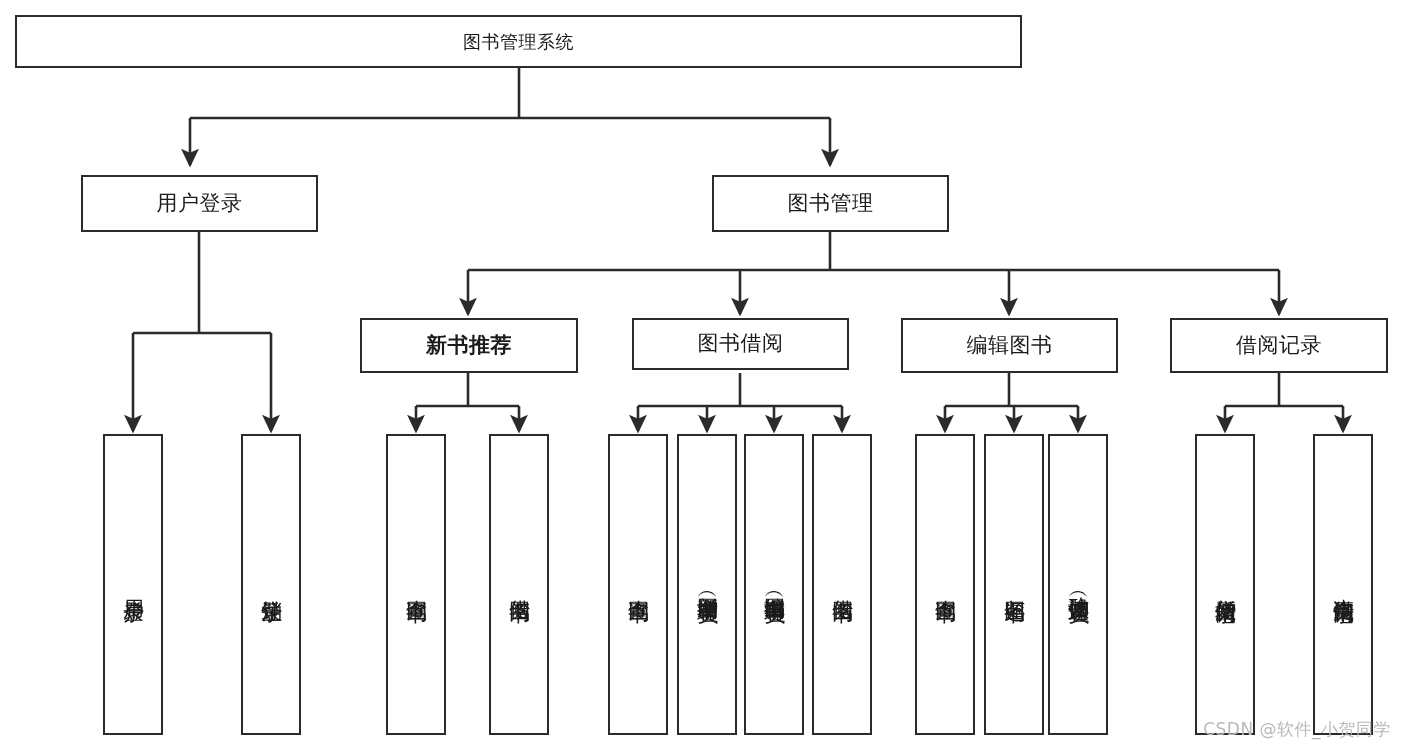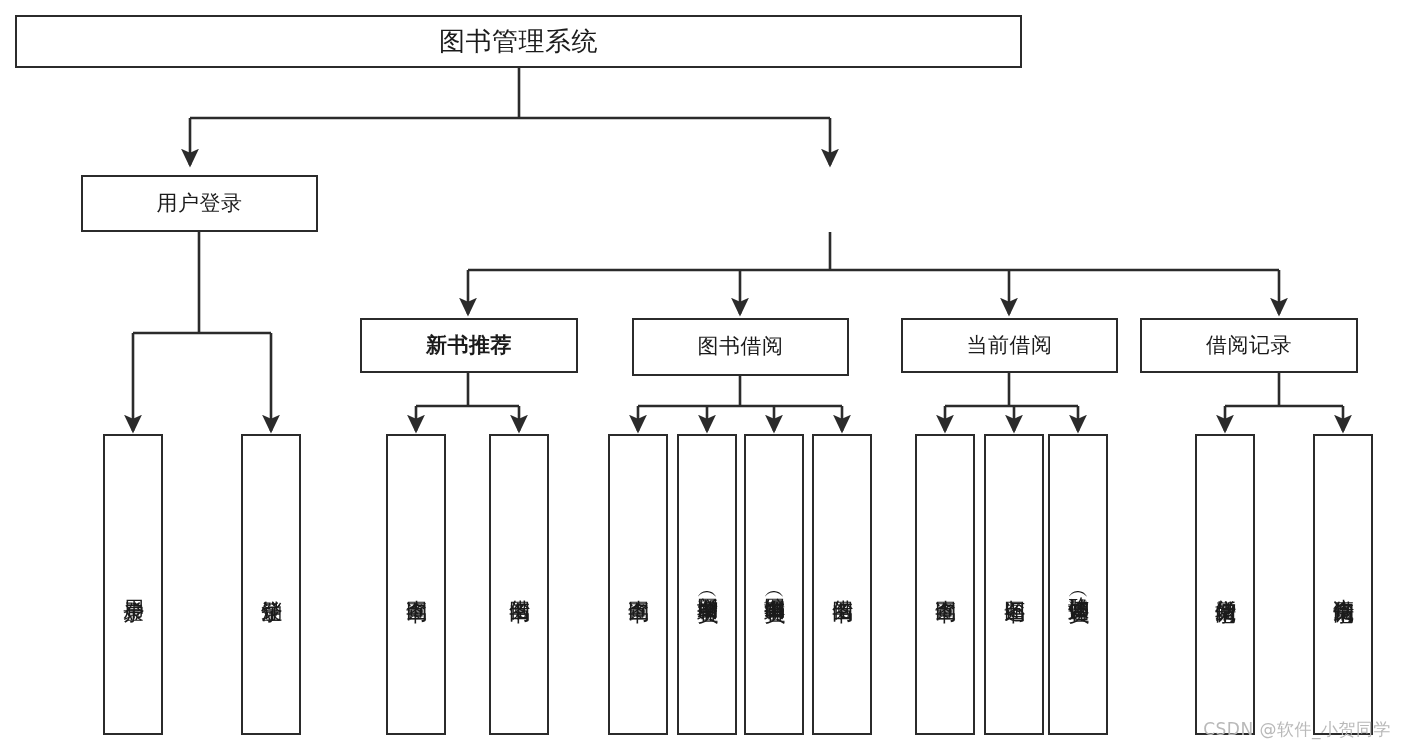--- a/index.html
+++ b/index.html
@@ -35,21 +35,21 @@
     align-items: center;
     justify-content: center;
     color: #1b1b1b;
   }
   .node.h {
     font-size: 21px;
     letter-spacing: 0.5px;
     line-height: 1.1;
   }
   .node.root {
-    font-size: 26px;
+    font-size: 18px;
   }
   .node.v {
     writing-mode: vertical-rl;
     text-orientation: upright;
     font-size: 21px;
     line-height: 1.22;
     letter-spacing: 1px;
     padding: 6px 0;
   }
   .node.v .vtext {
@@ -125,31 +125,34 @@
     </g>
   </svg>
 
   <div class="node h root" style="left:15px; top:15px; width:1007px; height:53px;">
     <span>图书管理系统</span>
   </div>
 
   <div class="node h" style="left:81px; top:175px; width:237px; height:57px;">
     <span>用户登录</span>
   </div>
+  <div class="node h" style="left:712px; top:175px; width:237px; height:57px;">
+    <span>图书管理</span>
+  </div>
 
   <div class="node h" style="left:360px; top:318px; width:218px; height:55px;font-weight:bold;">
     <span>新书推荐</span>
   </div>
-  <div class="node h" style="left:632px; top:318px; width:217px; height:58px;">
+  <div class="node h" style="left:632px; top:318px; width:217px; height:52px;">
     <span>图书借阅</span>
   </div>
   <div class="node h" style="left:901px; top:318px; width:217px; height:55px;">
-    <span>当前借阅</span>
+    <span>编辑图书</span>
   </div>
-  <div class="node h" style="left:1140px; top:318px; width:218px; height:55px;">
+  <div class="node h" style="left:1170px; top:318px; width:218px; height:55px;">
     <span>借阅记录</span>
   </div>
 
   <div class="node v" style="left:103px; top:434px; width:60px; height:301px;">
     <span class="vtext">用户登录</span>
   </div>
   <div class="node v" style="left:241px; top:434px; width:60px; height:301px;">
     <span class="vtext">注销登录</span>
   </div>
 

